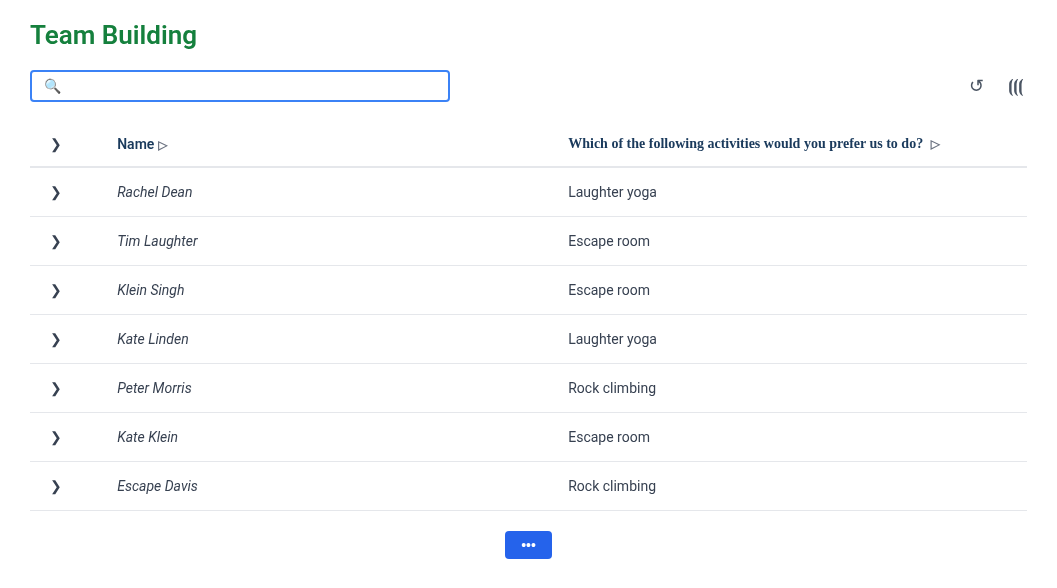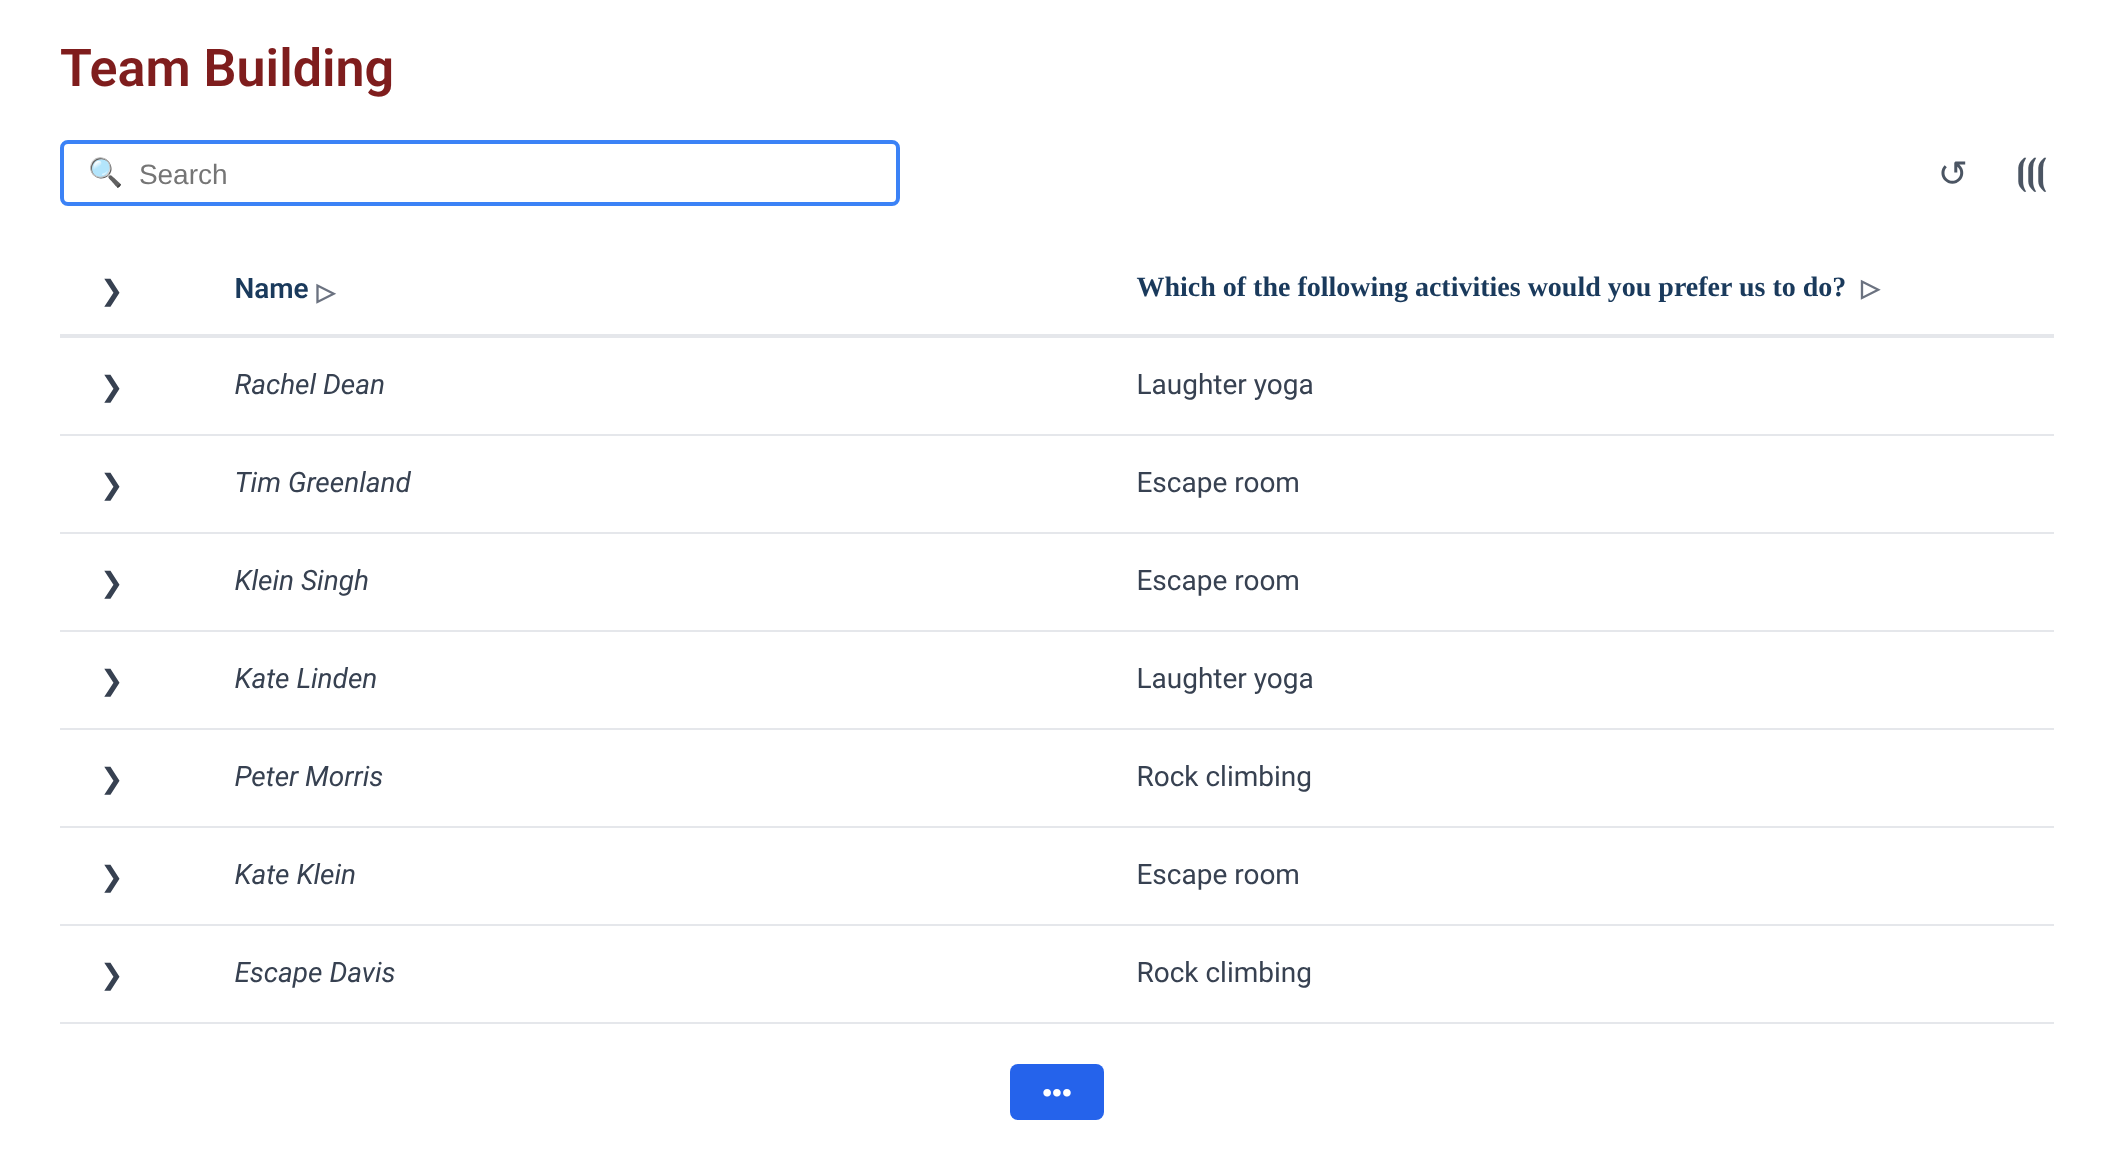--- a/index.html
+++ b/index.html
@@ -8,21 +8,21 @@
       background: #ffffff;
       color: #1a2e4a;
       padding: 20px 30px;
       width: 1057px;
       min-height: 588px;
     }
 
     .page-title {
       font-size: 26px;
       font-weight: 600;
-      color: #7f1d1d;
+      color: #15803d;
       margin-bottom: 20px;
     }
 
     .toolbar {
       display: flex;
       align-items: center;
       justify-content: space-between;
       margin-bottom: 20px;
     }
 
@@ -169,21 +169,20 @@
     .columns-unicode { font-size: 18px; letter-spacing: -1px; }
   </style>
 </head>
 <body>
 
 <h1 class="page-title">Team Building</h1>
 
 <div class="toolbar">
   <div class="search-container">
     <span class="search-icon">🔍</span>
-    <input class="search-input" type="text" placeholder="Search" style="">
   </div>
   <div class="toolbar-actions">
     <button class="icon-btn" title="Refresh">
       <span class="refresh-unicode">↺</span>
     </button>
     <button class="icon-btn" title="Columns">
       <span class="columns-unicode">⦗⦗⦗</span>
     </button>
   </div>
 </div>
@@ -211,21 +210,21 @@
       <td>
         <button class="expand-btn">❯</button>
       </td>
       <td class="td-name">Rachel Dean</td>
       <td class="td-activity">Laughter yoga</td>
     </tr>
       <tr>
       <td>
         <button class="expand-btn">❯</button>
       </td>
-      <td class="td-name">Tim Greenland</td>
+      <td class="td-name">Tim Laughter</td>
       <td class="td-activity">Escape room</td>
     </tr>
       <tr>
       <td>
         <button class="expand-btn">❯</button>
       </td>
       <td class="td-name">Klein Singh</td>
       <td class="td-activity">Escape room</td>
     </tr>
       <tr>

